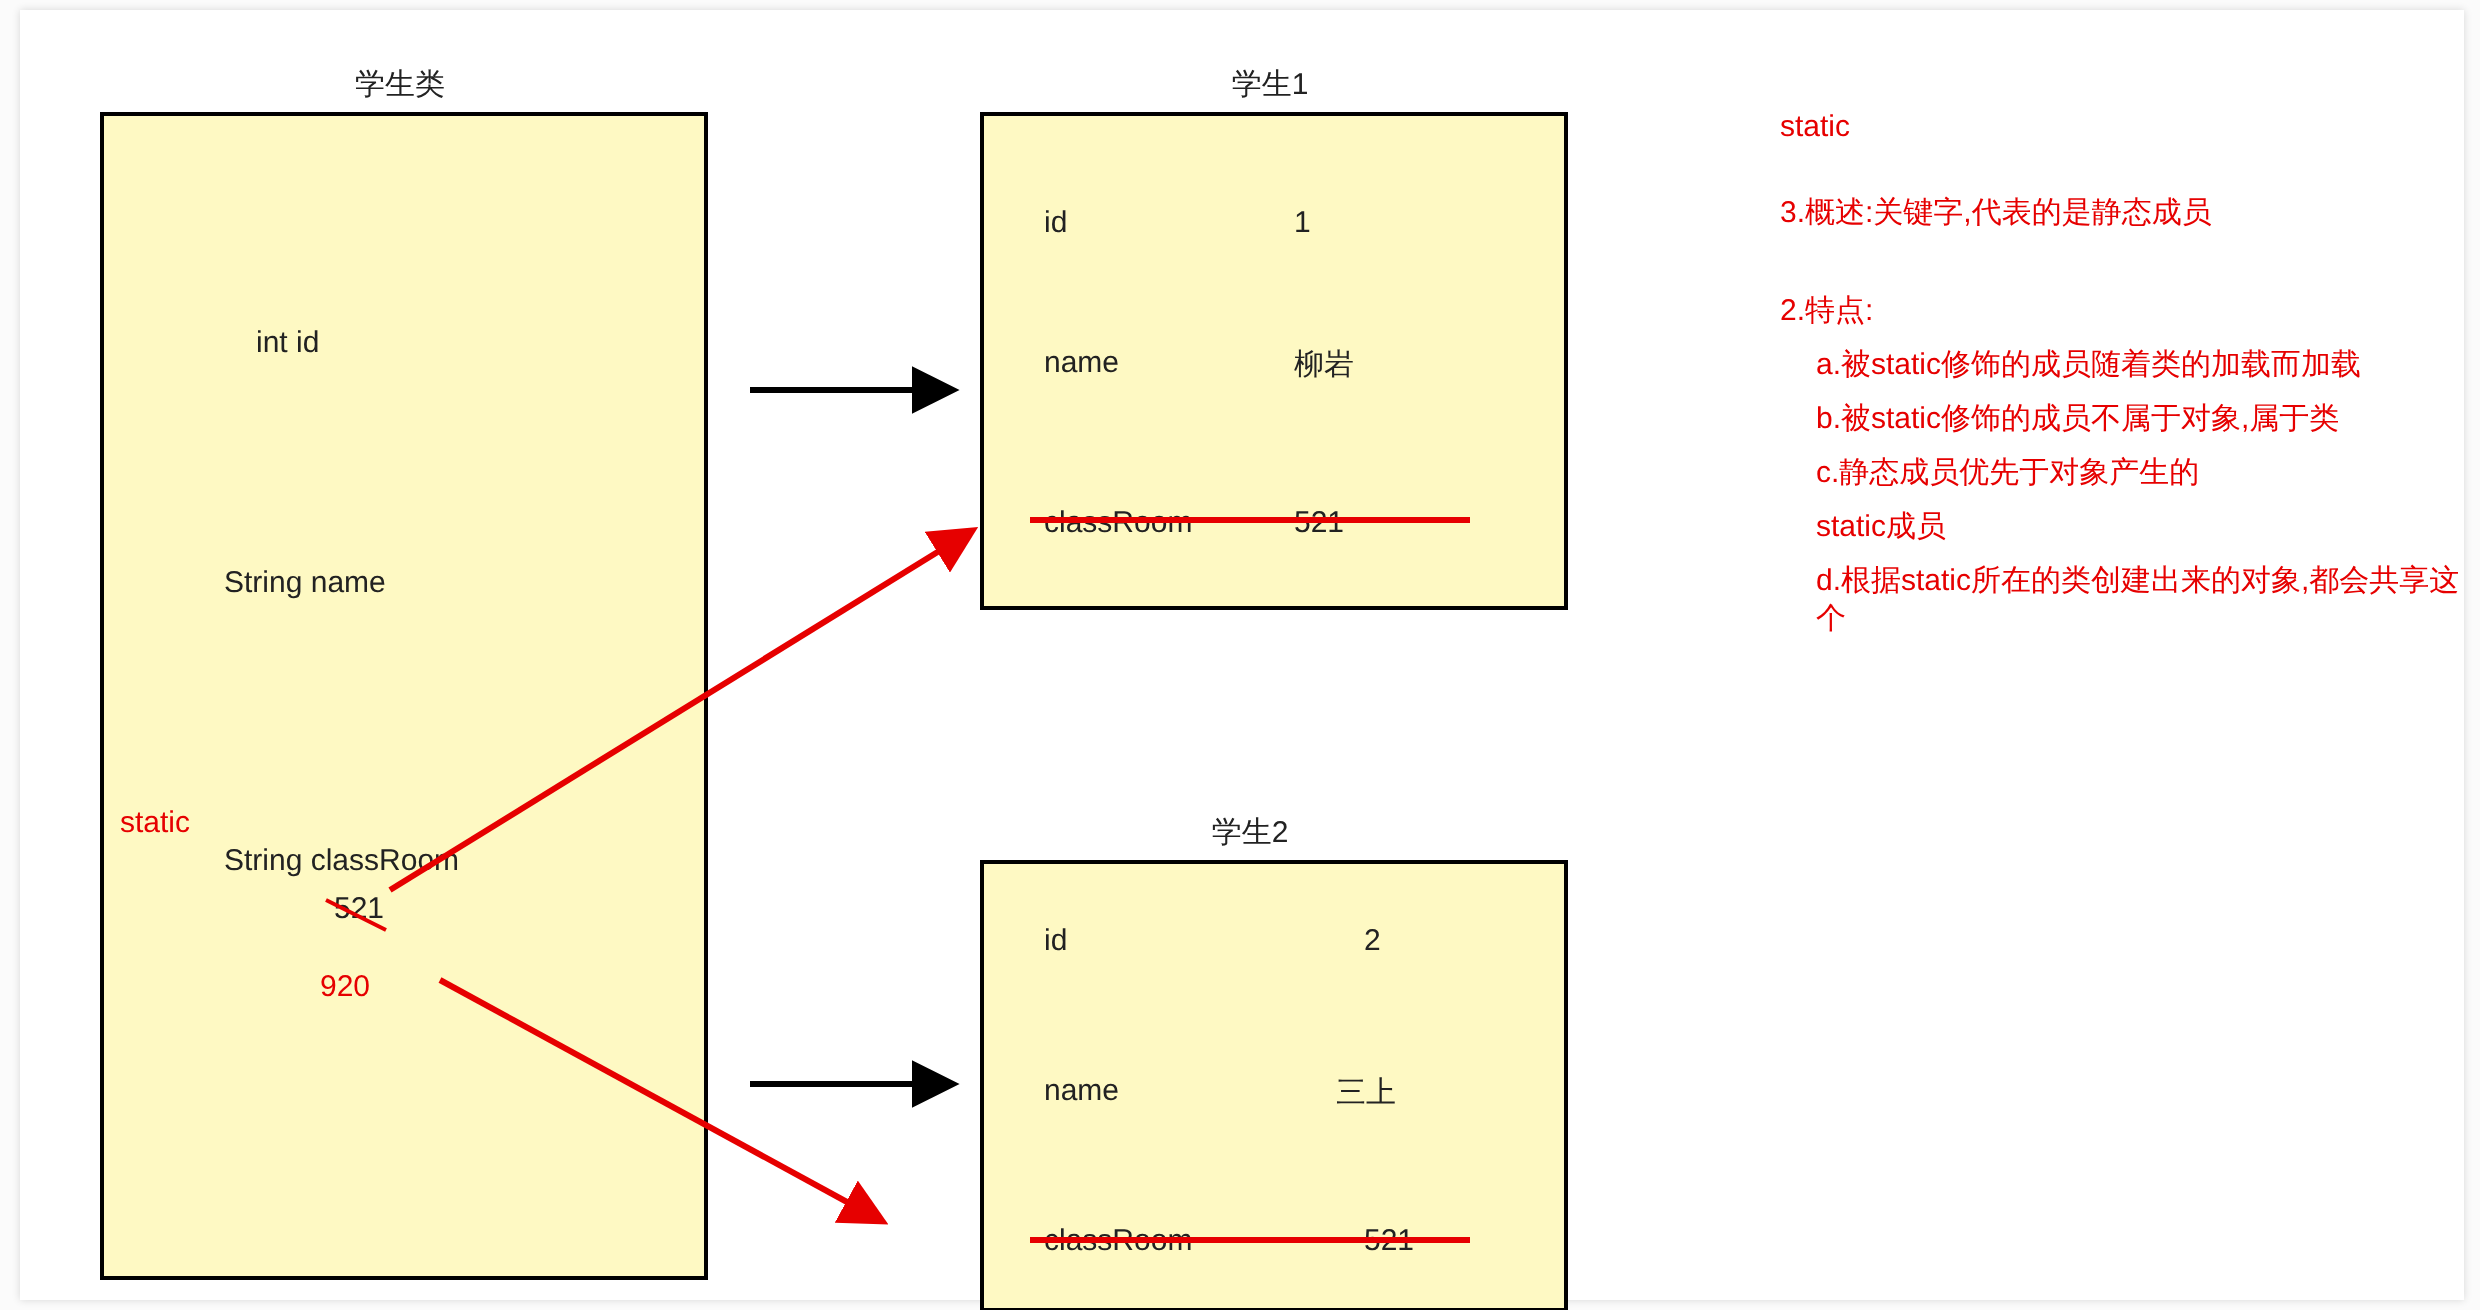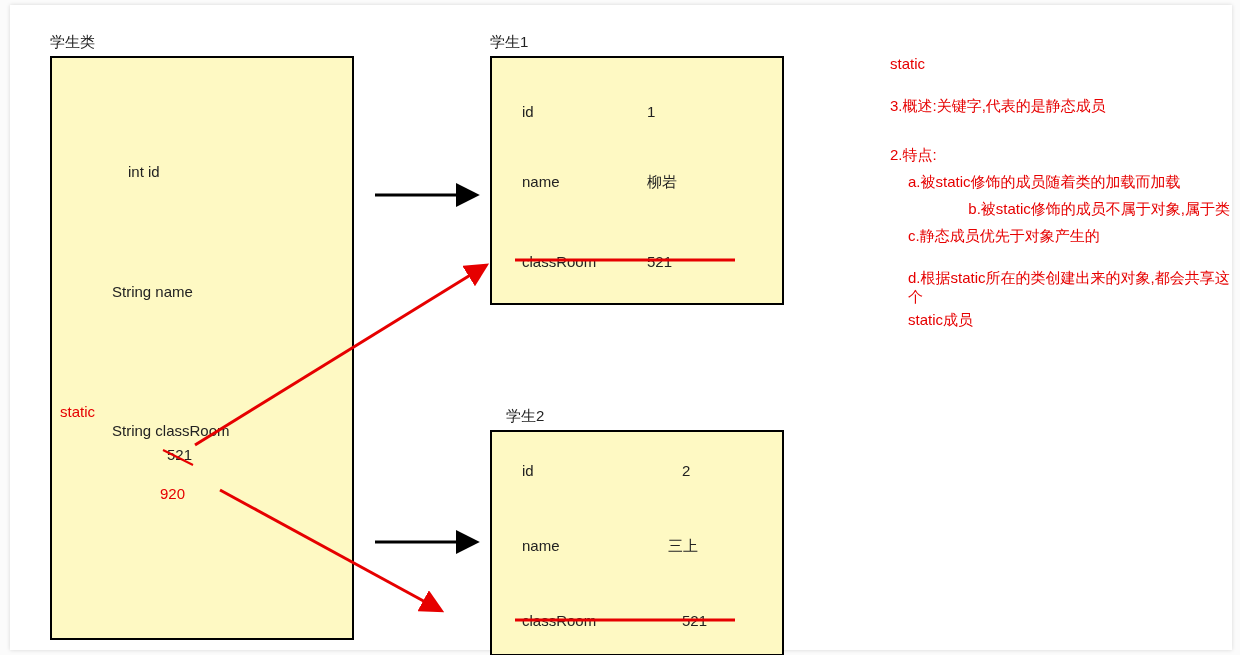--- a/index.html
+++ b/index.html
@@ -21,21 +21,21 @@
     height: 645px;
     background: #ffffff;
     box-shadow: 0 0 4px rgba(0,0,0,0.15);
   }
   .abs { position: absolute; }
   .box {
     border: 2px solid #000;
     background: #fef9c3;
   }
   .title {
-    text-align: left;
+    text-align: center;
     font-size: 15px;
   }
   .red { color: #e60000; }
   .lbl { font-size: 15px; }
   .val { font-size: 15px; }
   .notes-line { margin-bottom: 8px; }
   svg.overlay {
     position: absolute;
     left: 0; top: 0;
     width: 1240px; height: 655px;
@@ -69,42 +69,42 @@
   <div class="abs lbl" style="left:30px; top:45px;">id</div>
   <div class="abs val" style="left:155px; top:45px;">1</div>
 
   <div class="abs lbl" style="left:30px; top:115px;">name</div>
   <div class="abs val" style="left:155px; top:115px;">柳岩</div>
 
   <div class="abs lbl" style="left:30px; top:195px;">classRoom</div>
   <div class="abs val" style="left:155px; top:195px;">521</div>
 </div>
 
-<div class="abs title" style="left:506px; top:407px; width:290px;">学生2</div>
+<div class="abs title" style="left:480px; top:407px; width:290px;">学生2</div>
 <div class="abs box" style="left:490px; top:430px; width:290px; height:222px;">
 
   <div class="abs lbl" style="left:30px; top:30px;">id</div>
   <div class="abs val" style="left:190px; top:30px;">2</div>
 
   <div class="abs lbl" style="left:30px; top:105px;">name</div>
   <div class="abs val" style="left:176px; top:105px;">三上</div>
 
   <div class="abs lbl" style="left:30px; top:180px;">classRoom</div>
   <div class="abs val" style="left:190px; top:180px;">521</div>
 </div>
 
 <div class="abs red" style="left:890px; top:55px; width:340px;">
   <div class="notes-line" style="margin-bottom:25px;">static</div>
   <div class="notes-line" style="margin-bottom:30px;">3.概述:关键字,代表的是静态成员</div>
   <div class="notes-line">2.特点:</div>
   <div class="notes-line" style="padding-left:18px;">a.被static修饰的成员随着类的加载而加载</div>
-  <div class="notes-line" style="padding-left:18px;text-align:right;">b.被static修饰的成员不属于对象,属于类</div>
-  <div class="notes-line" style="padding-left:18px; margin-bottom:23px;">c.静态成员优先于对象产生的</div>
+  <div class="notes-line" style="padding-left:18px;">b.被static修饰的成员不属于对象,属于类</div>
+  <div class="notes-line" style="padding-left:18px; margin-bottom:8px;">c.静态成员优先于对象产生的</div>
+  <div class="notes-line" style="padding-left:18px;">static成员</div>
   <div class="notes-line" style="padding-left:18px; margin-bottom:4px;">d.根据static所在的类创建出来的对象,都会共享这个</div>
-  <div class="notes-line" style="padding-left:18px;">static成员</div>
 </div>
 
 <svg class="overlay">
   <defs>
     <marker id="arrow-black" viewBox="0 0 10 10" refX="8" refY="5" markerWidth="8" markerHeight="8" orient="auto-start-reverse">
       <path d="M 0 0 L 10 5 L 0 10 z" fill="#000"></path>
     </marker>
     <marker id="arrow-red" viewBox="0 0 10 10" refX="8" refY="5" markerWidth="8" markerHeight="8" orient="auto-start-reverse">
       <path d="M 0 0 L 10 5 L 0 10 z" fill="#e60000"></path>
     </marker>

